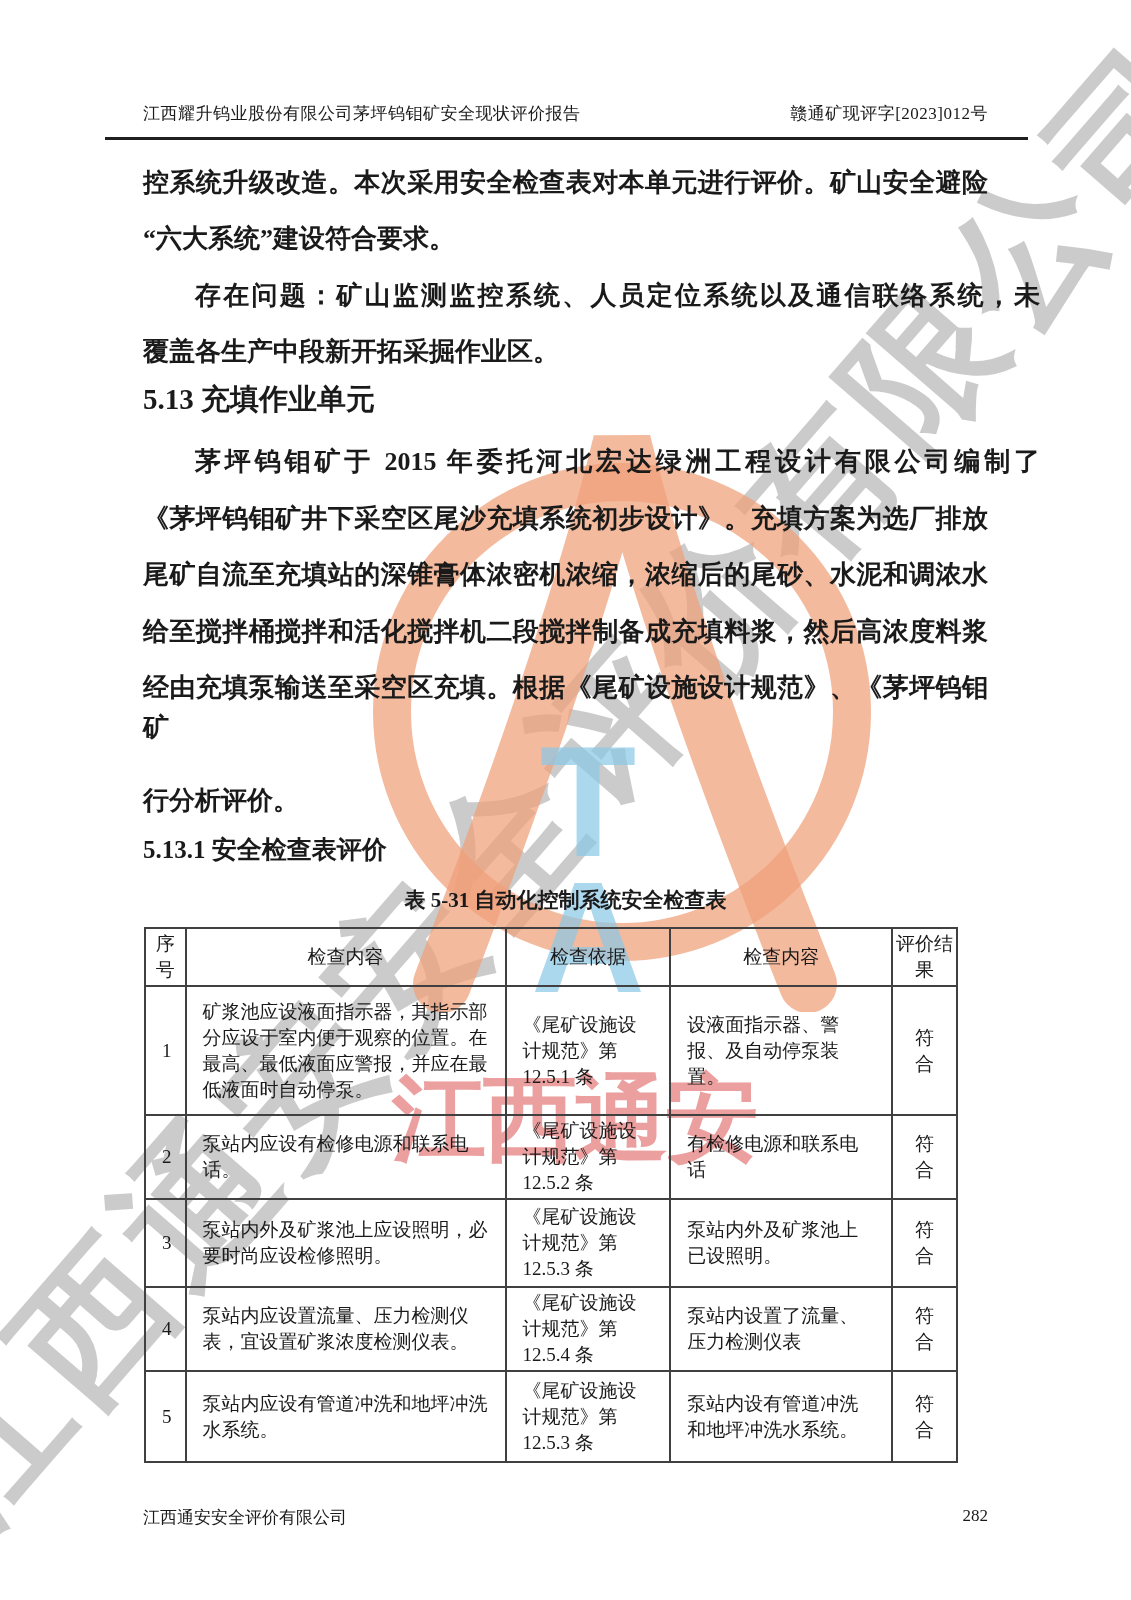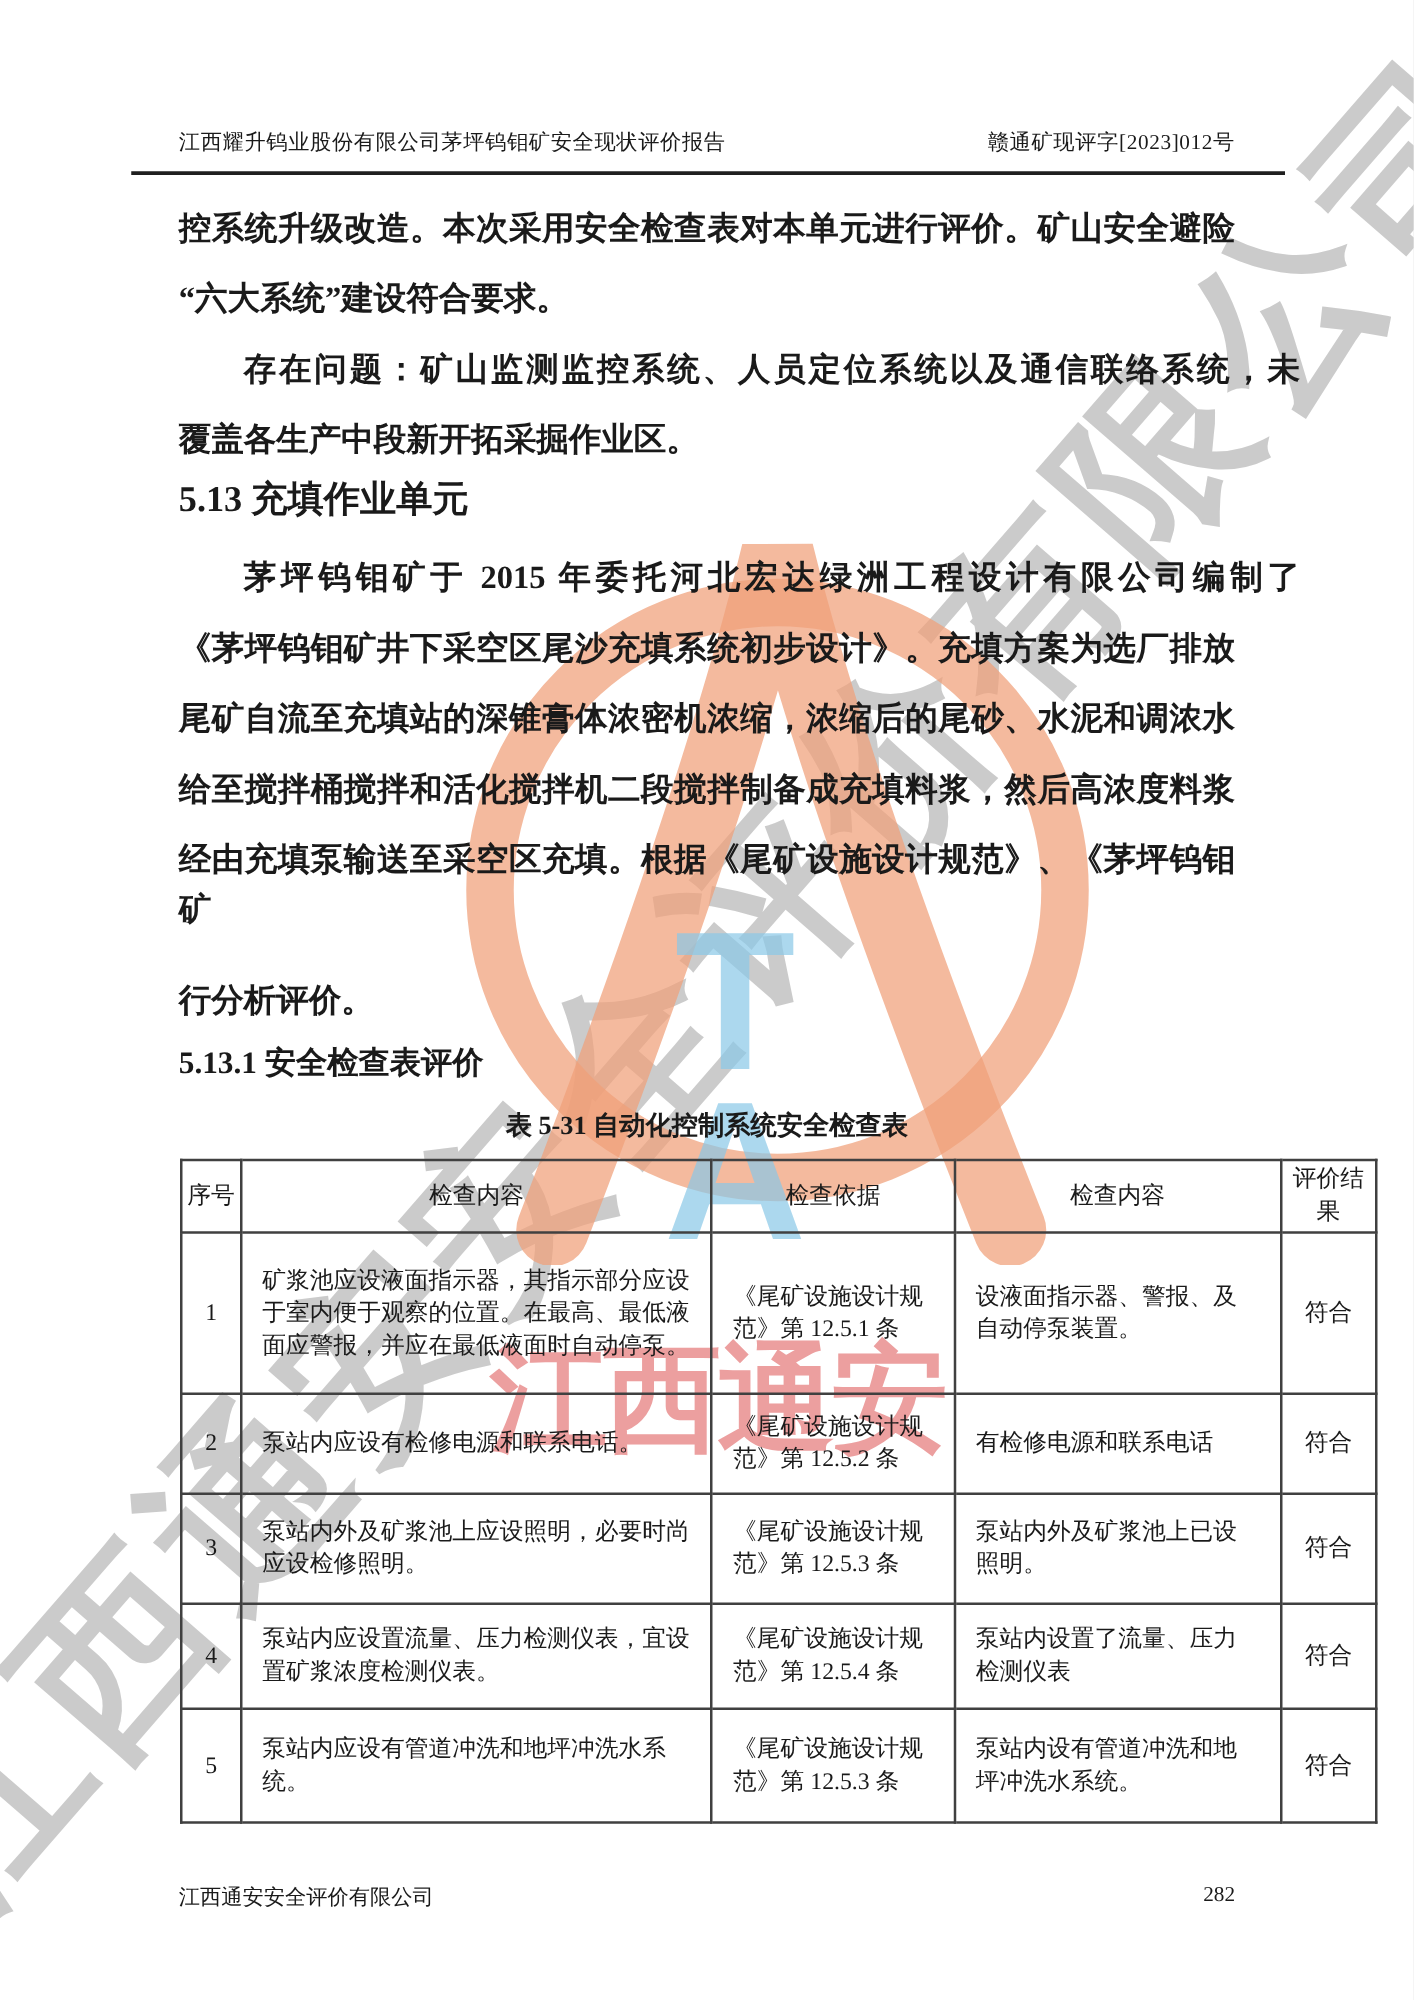--- a/index.html
+++ b/index.html
@@ -25,21 +25,21 @@
     position:absolute;left:143px;width:845px;
     font-size:26px;line-height:40px;white-space:nowrap;font-weight:bold;
   }
   .just{white-space:normal;text-align:justify;text-align-last:justify;}
   .ind{padding-left:52px;}
   .h1{position:absolute;left:143px;font-size:29px;font-weight:bold;white-space:nowrap;}
   .h2{position:absolute;left:143px;font-size:25px;font-weight:bold;white-space:nowrap;}
   .tbl-title{position:absolute;left:143px;width:845px;text-align:center;font-size:21px;font-weight:bold;}
   
   table.chk{
-    position:absolute;left:144px;top:927px;width:958px;
+    position:absolute;left:144px;top:927px;width:814px;
     border-collapse:collapse;table-layout:fixed;
     font-size:19px;line-height:26px;color:#1a1a1a;
   }
   table.chk td,table.chk th{
     border:2px solid #404040;
     font-weight:normal;
     vertical-align:middle;
     padding:2px 16px;
     background:transparent;
   }

